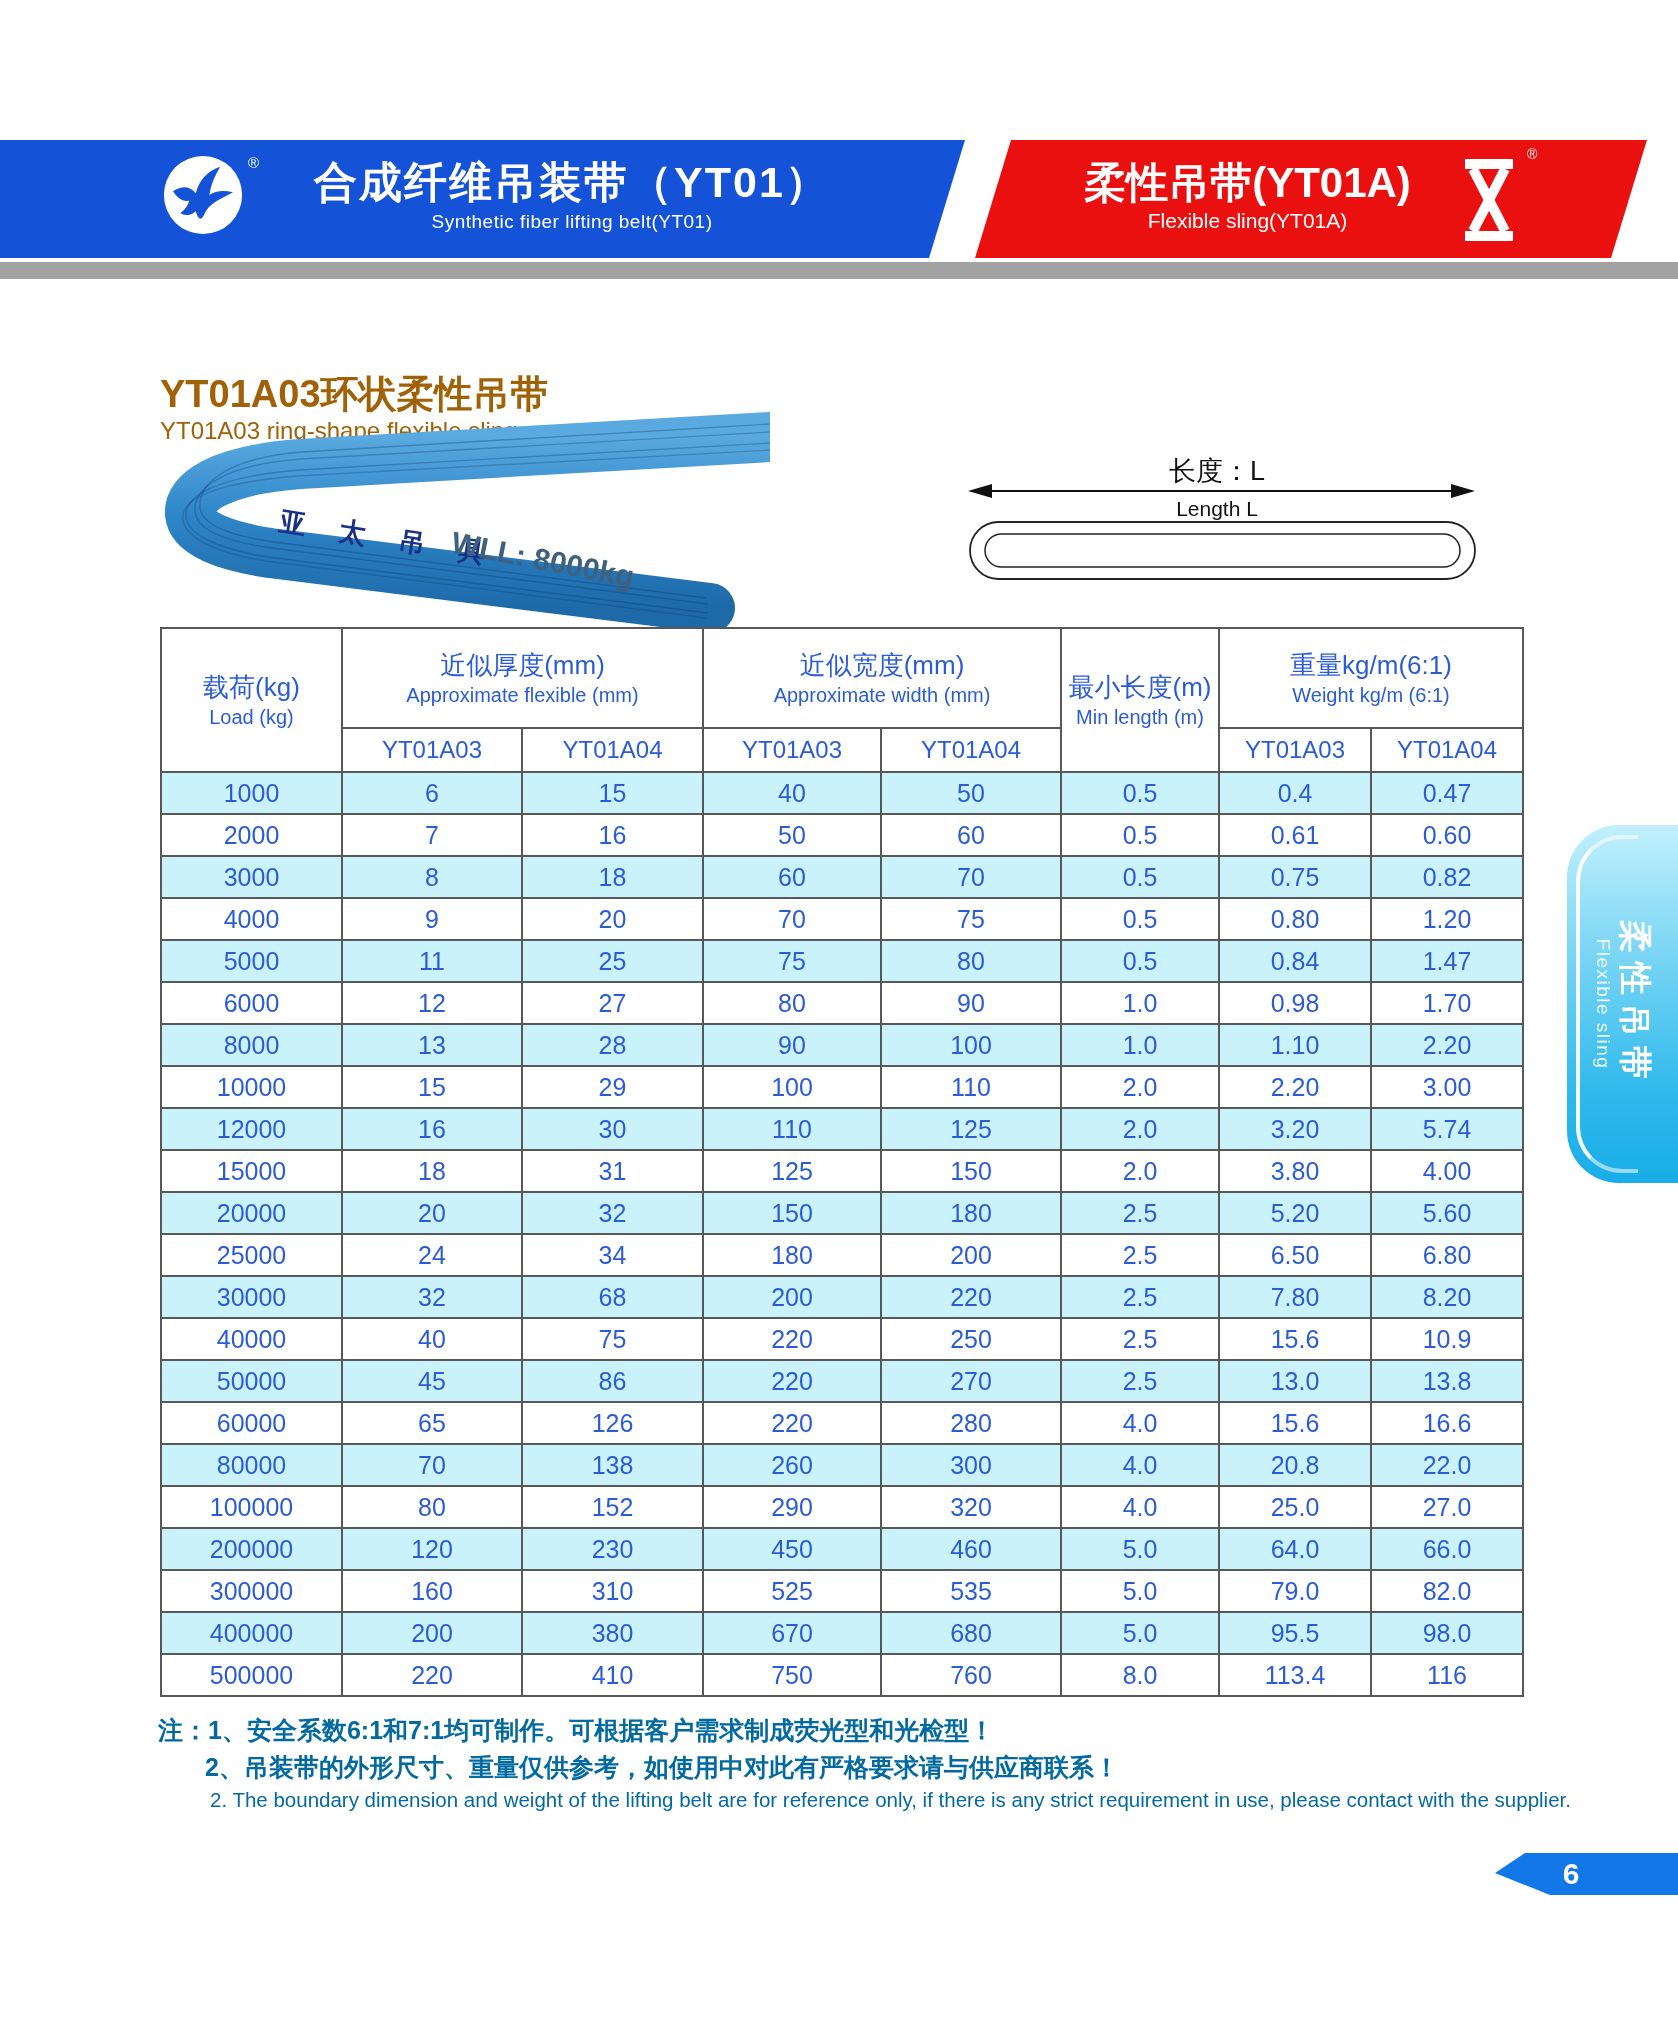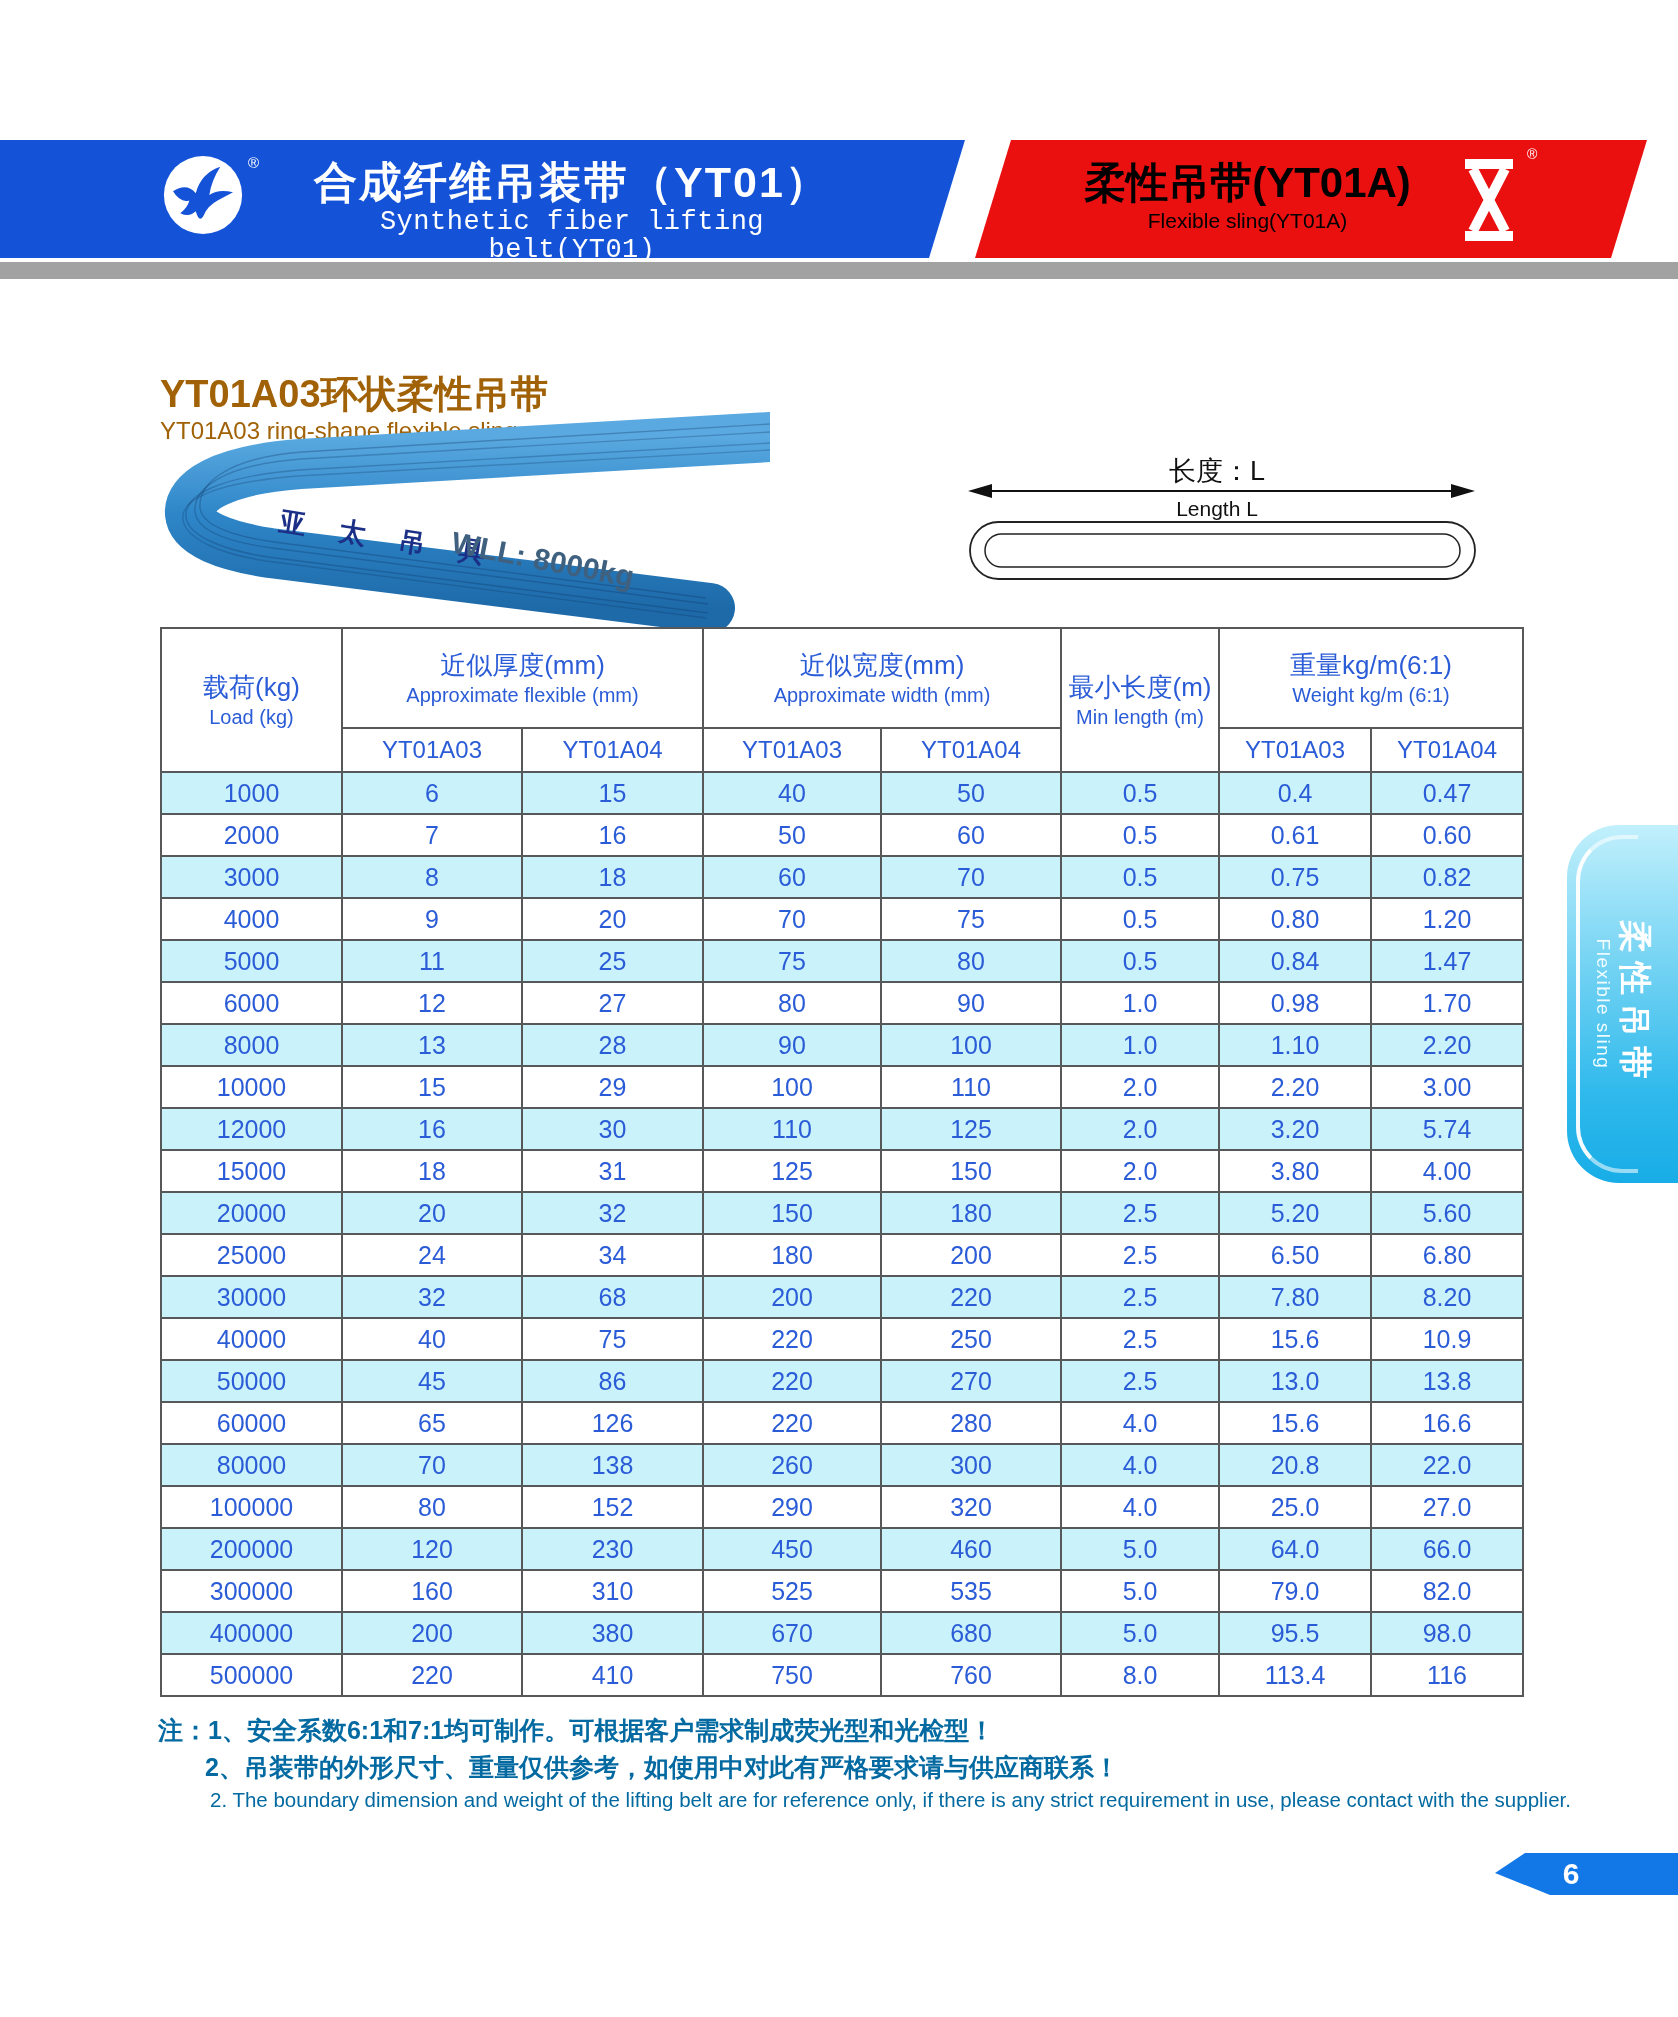--- a/index.html
+++ b/index.html
@@ -15,22 +15,22 @@
     clip-path:polygon(0 0,100% 0,calc(100% - 36px) 100%,0 100%);
   }
   .band.red {
     left:975px; width:672px; background:#eb1010;
     clip-path:polygon(36px 0,100% 0,calc(100% - 36px) 100%,0 100%);
   }
   .logo-circle { position:absolute; left:163px; top:15px; width:80px; height:80px; }
   .logo-reg { position:absolute; left:248px; top:14px; color:#fff; font-size:15px; }
   .blue-titles { position:absolute; left:292px; top:16px; width:560px; text-align:center; color:#fff; }
   .blue-titles .zh { font-size:43px; font-weight:bold; letter-spacing:2px; line-height:52px; white-space:nowrap; }
-  .blue-titles .en { font-size:27px; line-height:28px; letter-spacing:0.5px;font-family:Liberation Mono, monospace; }
-  .red-titles { position:absolute; left:70px; top:18px; width:405px; text-align:center; color:#000000; }
+  .blue-titles .en { font-size:19px; line-height:28px; letter-spacing:0.5px; }
+  .red-titles { position:absolute; left:70px; top:18px; width:405px; text-align:center; color:#ffffff; }
   .red-titles .zh { font-size:42px; font-weight:bold; line-height:50px; white-space:nowrap; }
   .red-titles .en { font-size:21px; line-height:26px; }
   .hourglass { position:absolute; left:482px; top:16px; }
   .hourglass-reg { position:absolute; left:552px; top:6px; color:#fff; font-size:14px; }
   .gray-stripe { position:absolute; left:0; top:262px; width:1678px; height:17px; background:#a2a2a2; }
   
   .section-title { position:absolute; left:160px; top:348px; color:#a16207;margin-top:24px; }
   .section-title .zh { font-size:38px; font-weight:bold; line-height:44px; }
   .section-title .en { font-size:24px; line-height:30px; }
   

